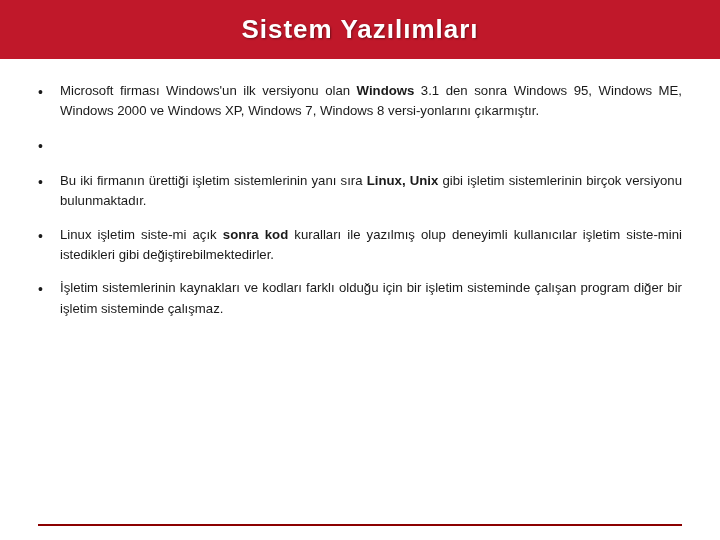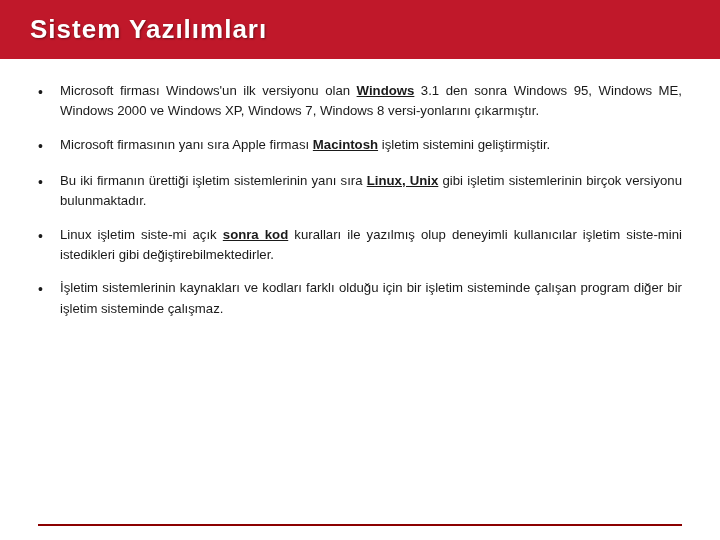--- a/index.html
+++ b/index.html
@@ -13,20 +13,21 @@
     .slide {
       width: 720px;
       height: 540px;
       background: #ffffff;
       display: flex;
       flex-direction: column;
     }
     .header {
       background: #c0182a;
       padding: 14px 30px;
+      text-align: center;
     }
     .header h1 {
       color: #ffffff;
       font-size: 26px;
       font-weight: bold;
       letter-spacing: 1px;
       text-shadow: 1px 1px 2px rgba(0,0,0,0.4);
     }
     .content {
       flex: 1;
@@ -52,21 +53,21 @@
       flex-shrink: 0;
       width: 16px;
       margin-right: 6px;
       margin-top: 1px;
       font-size: 14px;
       color: #1a1a1a;
     }
     .bullet-list li .text {
       flex: 1;
     }
-    .bold { font-weight: bold; text-decoration: underline; }
+    .bold { font-weight: bold; }
     .footer-line {
       border: none;
       border-top: 2px solid #8b0000;
       margin: 8px 38px 14px 38px;
     }
   </style>
 </head>
 <body>
 
 <div class="slide">
@@ -74,21 +75,20 @@
     <h1>Sistem Yazılımları</h1>
   </div>
   <div class="content">
     <ul class="bullet-list" id="bullet-list">
     <li>
           <span class="bullet">•</span>
           <span class="text">Microsoft firması Windows'un ilk versiyonu olan <span class="bold">Windows</span> 3.1 den sonra Windows 95, Windows ME, Windows 2000 ve Windows XP, Windows 7, Windows 8 versi-yonlarını çıkarmıştır.</span>
         </li>
         <li>
           <span class="bullet">•</span>
-          <span class="text">Microsoft firmasının yanı sıra Apple firması <span class="bold">Macintosh</span> işletim sistemini geliştirmiştir.</span>
         </li>
         <li>
           <span class="bullet">•</span>
           <span class="text">Bu iki firmanın ürettiği işletim sistemlerinin yanı sıra <span class="bold">Linux, Unix</span> gibi işletim sistemlerinin birçok versiyonu bulunmaktadır.</span>
         </li>
         <li>
           <span class="bullet">•</span>
           <span class="text">Linux işletim siste-mi açık <span class="bold">sonra kod</span> kuralları ile yazılmış olup deneyimli kullanıcılar işletim siste-mini istedikleri gibi değiştirebilmektedirler.</span>
         </li>
         <li>

